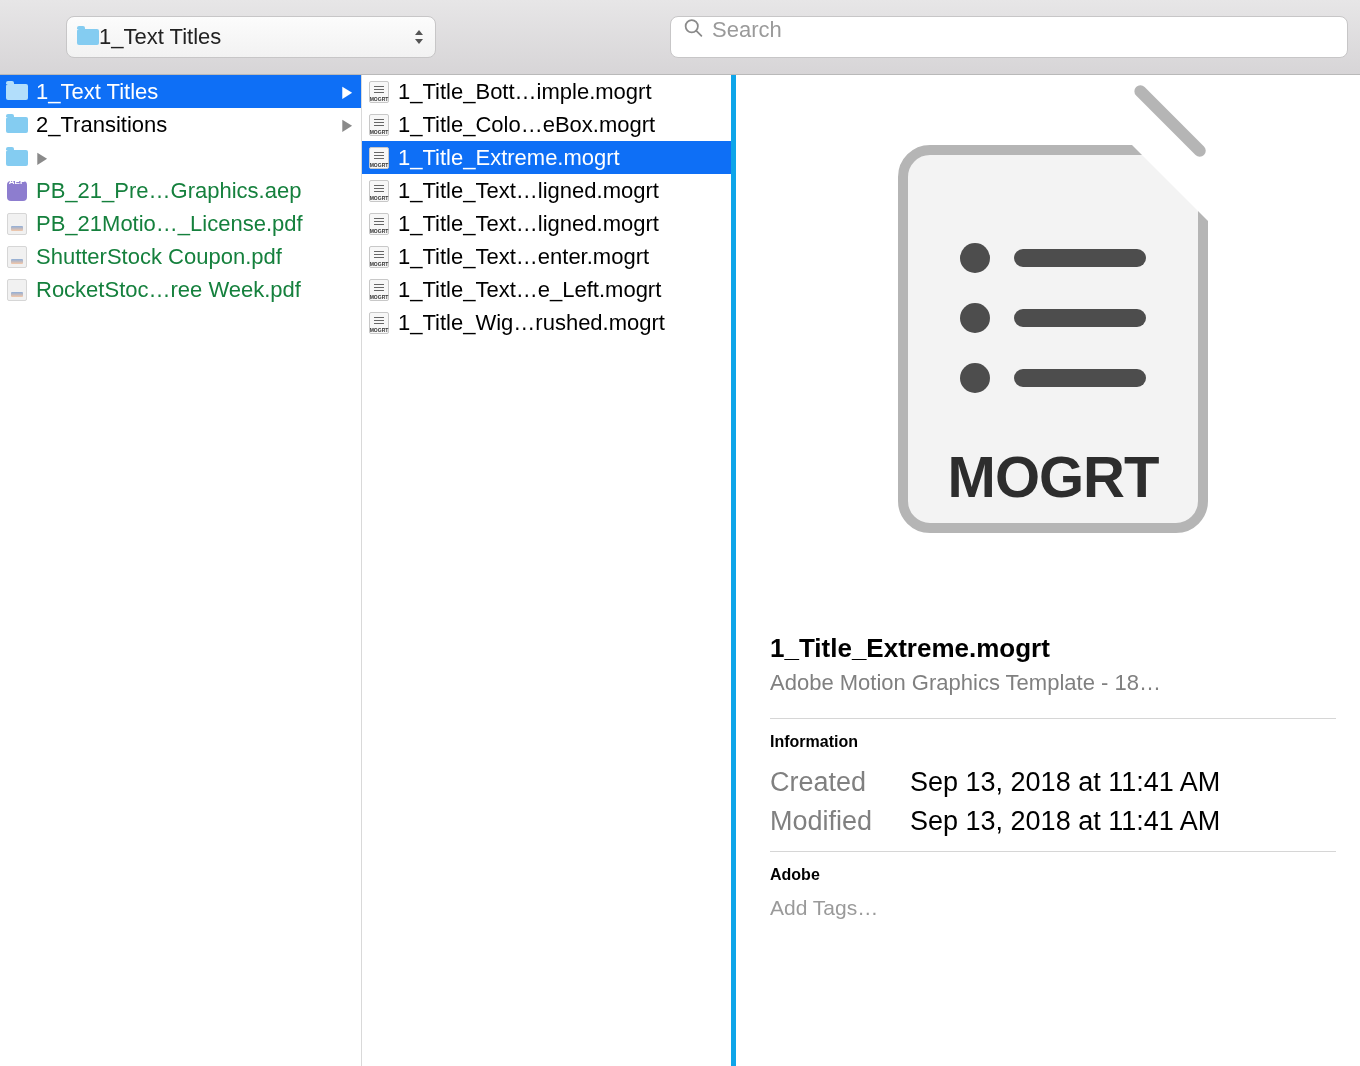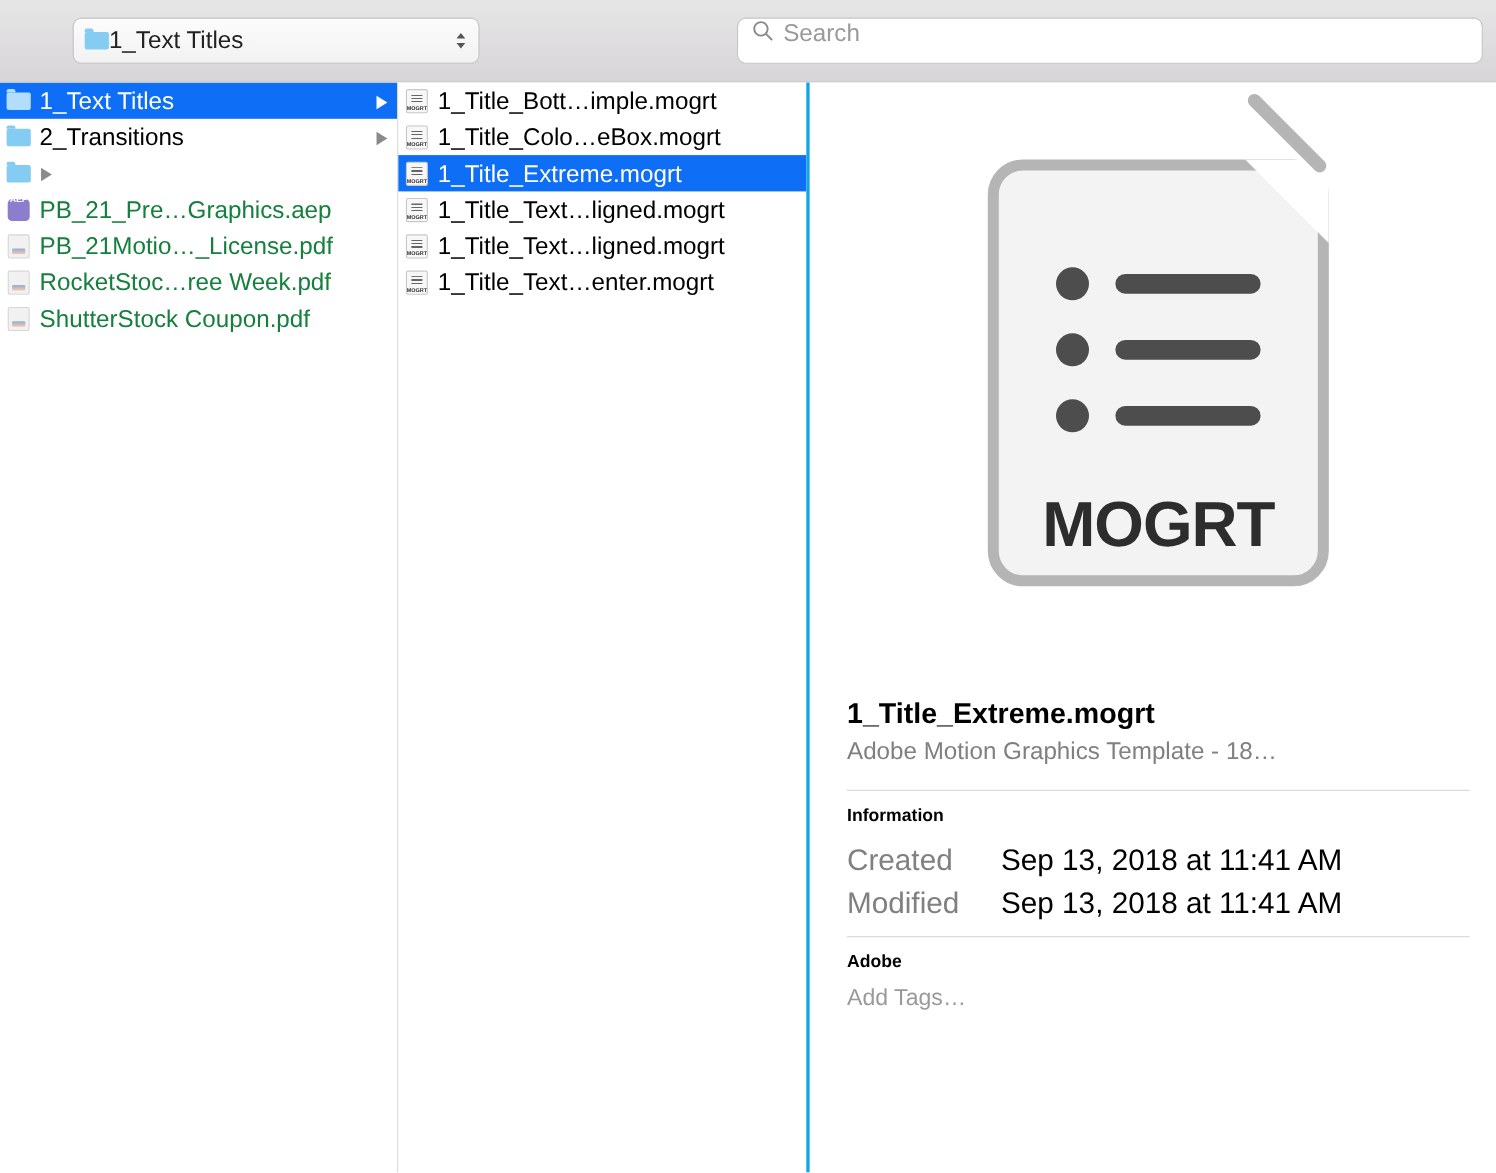--- a/index.html
+++ b/index.html
@@ -62,21 +62,21 @@
   
   .columns {
     display: flex;
     height: calc(100% - 75px);
     background: #fff;
   }
   .col {
     overflow: hidden;
   }
   .col1 { width: 362px; border-right: 1px solid #d9d9d9; }
-  .col2 { width: 374px; border-right: 3px solid #0ea5e9; }
+  .col2 { width: 374px; border-right: 5px solid #0ea5e9; }
   .col3 { flex: 1; padding: 0; }
 
   .row {
     height: 33px;
     display: flex;
     align-items: center;
     padding: 0 8px 0 6px;
     gap: 8px;
     font-size: 22px;
     white-space: nowrap;
@@ -251,27 +251,27 @@
       <div class="row dim">
         <span class="icon-small">
           <span class="pdf-icon"></span>
         </span>
         <span class="label">PB_21Motio…_License.pdf</span>
       </div>
       <div class="row dim">
         <span class="icon-small">
           <span class="pdf-icon"></span>
         </span>
+        <span class="label">ShutterStock Coupon.pdf</span>
+      </div>
+      <div class="row dim">
+        <span class="icon-small">
+          <span class="pdf-icon"></span>
+        </span>
         <span class="label">RocketStoc…ree Week.pdf</span>
-      </div>
-      <div class="row dim">
-        <span class="icon-small">
-          <span class="pdf-icon"></span>
-        </span>
-        <span class="label">ShutterStock Coupon.pdf</span>
       </div>
     </div>
   <div class="col col2" id="col2">
       <div class="row">
         <span class="icon-small">
           <span class="mogrt-icon">
             <span>MOGRT</span>
           </span>
         </span>
         <span class="label">1_Title_Bott…imple.mogrt</span>
@@ -308,20 +308,36 @@
         </span>
         <span class="label">1_Title_Text…ligned.mogrt</span>
       </div>
       <div class="row">
         <span class="icon-small">
           <span class="mogrt-icon">
             <span>MOGRT</span>
           </span>
         </span>
         <span class="label">1_Title_Text…enter.mogrt</span>
+      </div>
+      <div class="row">
+        <span class="icon-small">
+          <span class="mogrt-icon">
+            <span>MOGRT</span>
+          </span>
+        </span>
+        <span class="label">1_Title_Text…e_Left.mogrt</span>
+      </div>
+      <div class="row">
+        <span class="icon-small">
+          <span class="mogrt-icon">
+            <span>MOGRT</span>
+          </span>
+        </span>
+        <span class="label">1_Title_Wig…rushed.mogrt</span>
       </div>
     </div>
   <div class="col col3">
     <div class="preview">
       <div class="preview-icon-wrap">
         <div class="big-icon">
           <div class="cut">
               <div class="tri"></div>
             </div>
           <div class="diagonal"></div>

